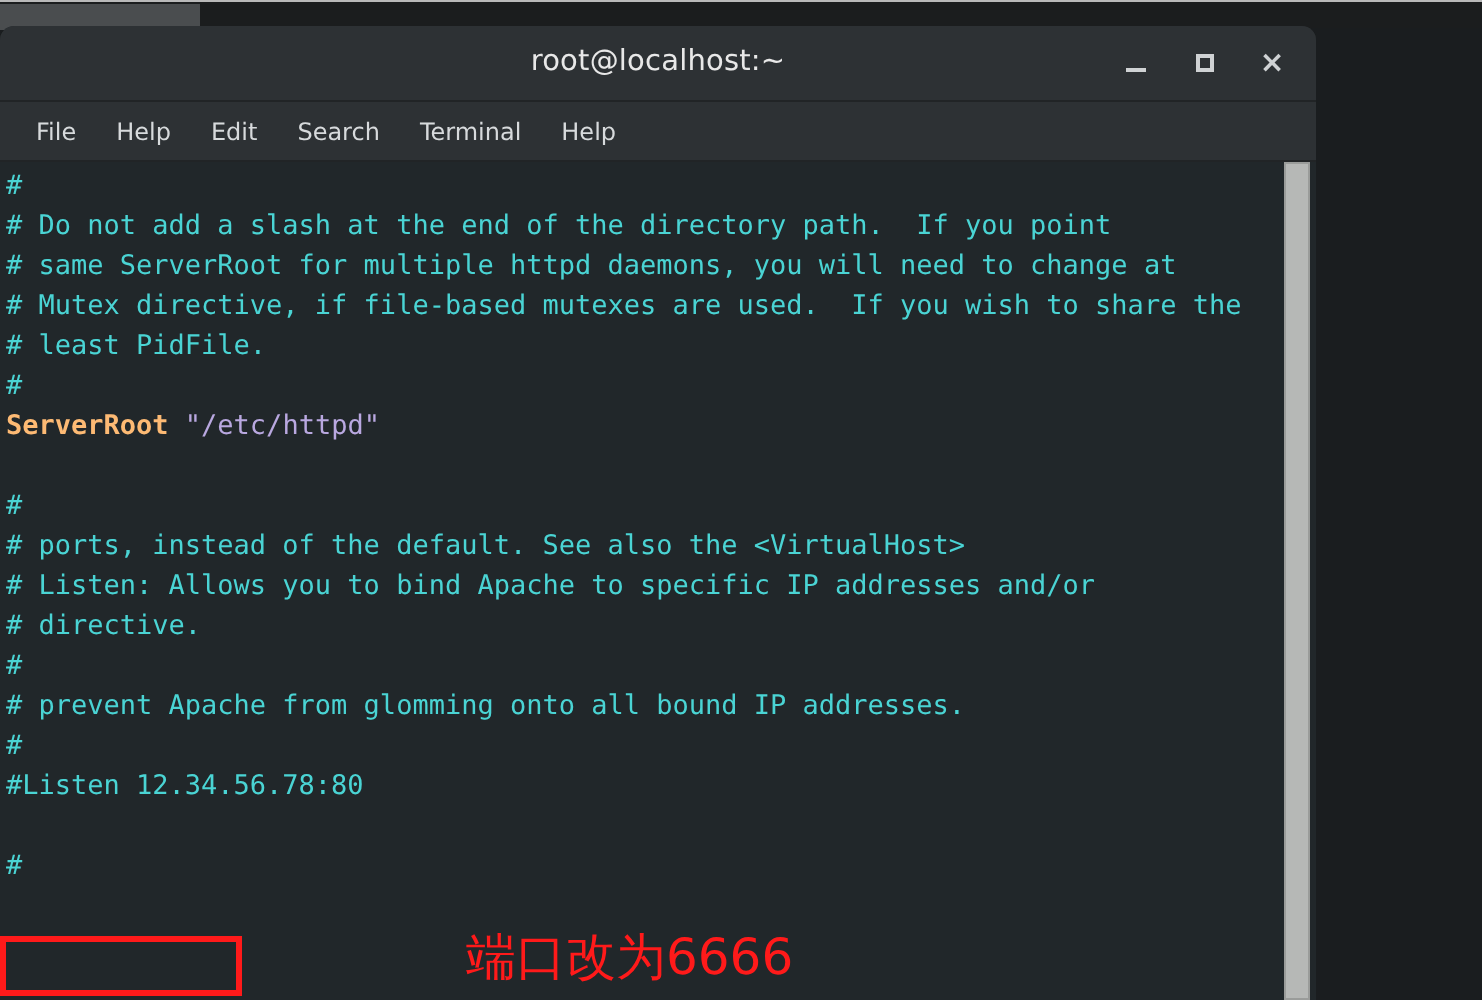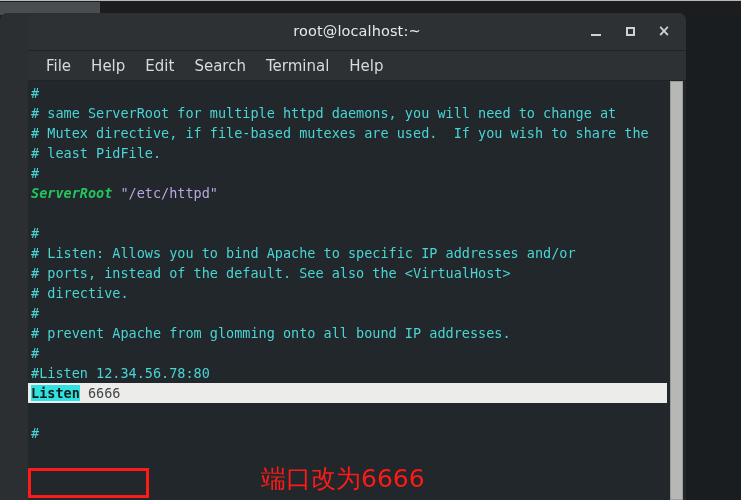--- a/index.html
+++ b/index.html
@@ -33,21 +33,20 @@
   
   #terminal-window {
     position: absolute;
     left: 0; top: 13px;
     width: 658px;
     height: 487px;
     background: #2b2f31;
     border-top-left-radius: 7px;
     border-top-right-radius: 7px;
     overflow: hidden;
-    padding-left: 28px;
   }
 
   
   #title-bar {
     position: relative;
     height: 37px;
     background: #2d3134;
     border-top-left-radius: 7px;
     border-top-right-radius: 7px;
     border-bottom: 1px solid #212426;
@@ -100,21 +99,21 @@
   #menu-bar {
     height: 29px;
     background: #2d3134;
     display: flex;
     align-items: center;
     padding-left: 8px;
     border-bottom: 1px solid #212426;
   }
   .menu-item {
     color: #d7dadc;
-    font-size: 15px;
+    font-size: 12px;
     padding: 2px 10px;
     cursor: pointer;
     white-space: nowrap;
   }
 
   
   #terminal-body {
     position: relative;
     height: 419px;
     background: #21272a;
@@ -130,23 +129,22 @@
     height: 20px;
     line-height: 20px;
     font-family: "DejaVu Sans Mono", monospace;
     font-size: 13.5px;
     color: #4ad4d4;
     white-space: pre;
     padding-left: 3px;
   }
   .term-line.blank { color: transparent; }
   .tok-directive {
-    color: #22c55e;
+    color: #fdba74;
     font-weight: bold;
-    font-style: italic;
   }
   .tok-string {
     color: #b9a8e0;
   }
 
   
   .term-line.highlight-row {
     background: #ececeb;
     color: #2b2f31;
     padding-left: 3px;
@@ -227,38 +225,38 @@
     <div class="menu-item">Search</div>
     <div class="menu-item">Terminal</div>
     <div class="menu-item">Help</div>
   </div>
 
   <div id="terminal-body">
 
     <div id="term-text">
 
       <div class="term-line">#</div>
+      <div class="term-line"># Do not add a slash at the end of the directory path.  If you point</div>
       <div class="term-line"># same ServerRoot for multiple httpd daemons, you will need to change at</div>
       <div class="term-line"># Mutex directive, if file-based mutexes are used.  If you wish to share the</div>
       <div class="term-line"># least PidFile.</div>
       <div class="term-line">#</div>
 
       <div class="term-line"><span class="tok-directive">ServerRoot</span><span> </span><span class="tok-string">"/etc/httpd"</span></div>
 
       <div class="term-line blank"></div>
       <div class="term-line">#</div>
+      <div class="term-line"># ports, instead of the default. See also the &lt;VirtualHost&gt;</div>
       <div class="term-line"># Listen: Allows you to bind Apache to specific IP addresses and/or</div>
-      <div class="term-line"># ports, instead of the default. See also the &lt;VirtualHost&gt;</div>
       <div class="term-line"># directive.</div>
       <div class="term-line">#</div>
       <div class="term-line"># prevent Apache from glomming onto all bound IP addresses.</div>
       <div class="term-line">#</div>
       <div class="term-line">#Listen 12.34.56.78:80</div>
 
-      <div class="term-line highlight-row"><span class="match">Listen</span><span> </span><span class="value">6666</span></div>
 
       <div class="term-line blank"></div>
       <div class="term-line">#</div>
 
     </div>
 
     <div id="term-scrollbar">
       <div id="term-scrollbar-thumb"></div>
     </div>
 

